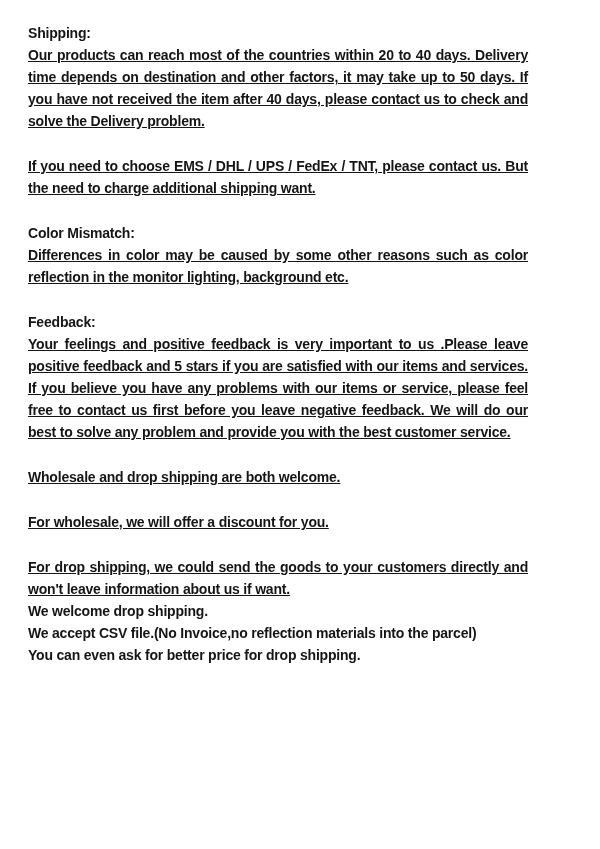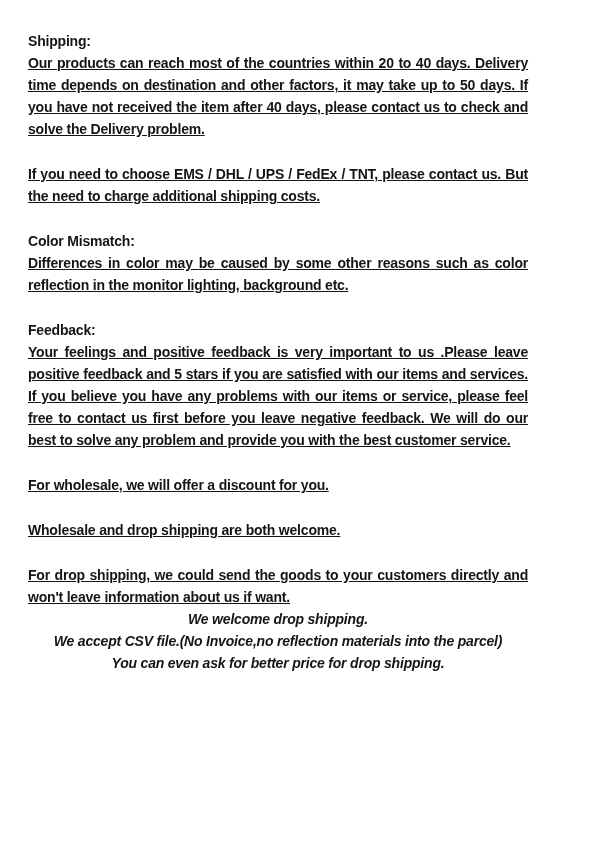--- a/index.html
+++ b/index.html
@@ -7,21 +7,21 @@
     padding: 0;
     background: #ffffff;
   }
   .page {
     position: relative;
     width: 552px;
     height: 849px;
     background: #ffffff;
     overflow: hidden;
     box-sizing: border-box;
-    padding: 30px 24px 0 28px;
+    padding: 22px 24px 0 28px;
     font-family: "Liberation Sans", sans-serif;
     font-weight: bold;
     font-size: 14px;
     letter-spacing: -0.2px;
     line-height: 22px;
     color: #151515;
   }
   .section {
     margin: 0 0 23px 0;
   }
@@ -31,55 +31,54 @@
   .heading {
     text-align: left;
   }
   .para {
     margin: 0;
     text-align: justify;
     text-decoration: underline;
   }
   .line {
     margin: 0;
-    text-align: center;
-    font-style: italic;
+    text-align: left;
   }
 </style>
 </head>
 <body>
 
 <div class="page">
 
   <div class="section">
     <div class="heading">Shipping:</div>
     <p class="para">Our products can reach most of the countries within 20 to 40 days. Delivery time depends on destination and other factors, it may take up to 50 days. If you have not received the item after 40 days, please contact us to check and solve the Delivery problem.</p>
   </div>
 
   <div class="section">
-    <p class="para">If you need to choose EMS / DHL / UPS / FedEx / TNT, please contact us. But the need to charge additional shipping costs.</p>
+    <p class="para">If you need to choose EMS / DHL / UPS / FedEx / TNT, please contact us. But the need to charge additional shipping want.</p>
   </div>
 
 
   <div class="section">
     <div class="heading">Color Mismatch:</div>
     <p class="para">Differences in color may be caused by some other reasons such as color reflection in the monitor lighting, background etc.</p>
   </div>
 
   <div class="section">
     <div class="heading">Feedback:</div>
     <p class="para">Your feelings and positive feedback is very important to us .Please leave positive feedback and 5 stars if you are satisfied with our items and services. If you believe you have any problems with our items or service, please feel free to contact us first before you leave negative feedback. We will do our best to solve any problem and provide you with the best customer service.</p>
   </div>
 
   <div class="section">
-    <p class="para">For wholesale, we will offer a discount for you.</p>
+    <p class="para">Wholesale and drop shipping are both welcome.</p>
   </div>
 
   <div class="section">
-    <p class="para">Wholesale and drop shipping are both welcome.</p>
+    <p class="para">For wholesale, we will offer a discount for you.</p>
   </div>
 
   <div class="section">
     <p class="para">For drop shipping, we could send the goods to your customers directly and won't leave information about us if want.</p>
     <p class="line">We welcome drop shipping.</p>
     <p class="line">We accept CSV file.(No Invoice,no reflection materials into the parcel)</p>
     <p class="line">You can even ask for better price for drop shipping.</p>
   </div>
 
 </div>

